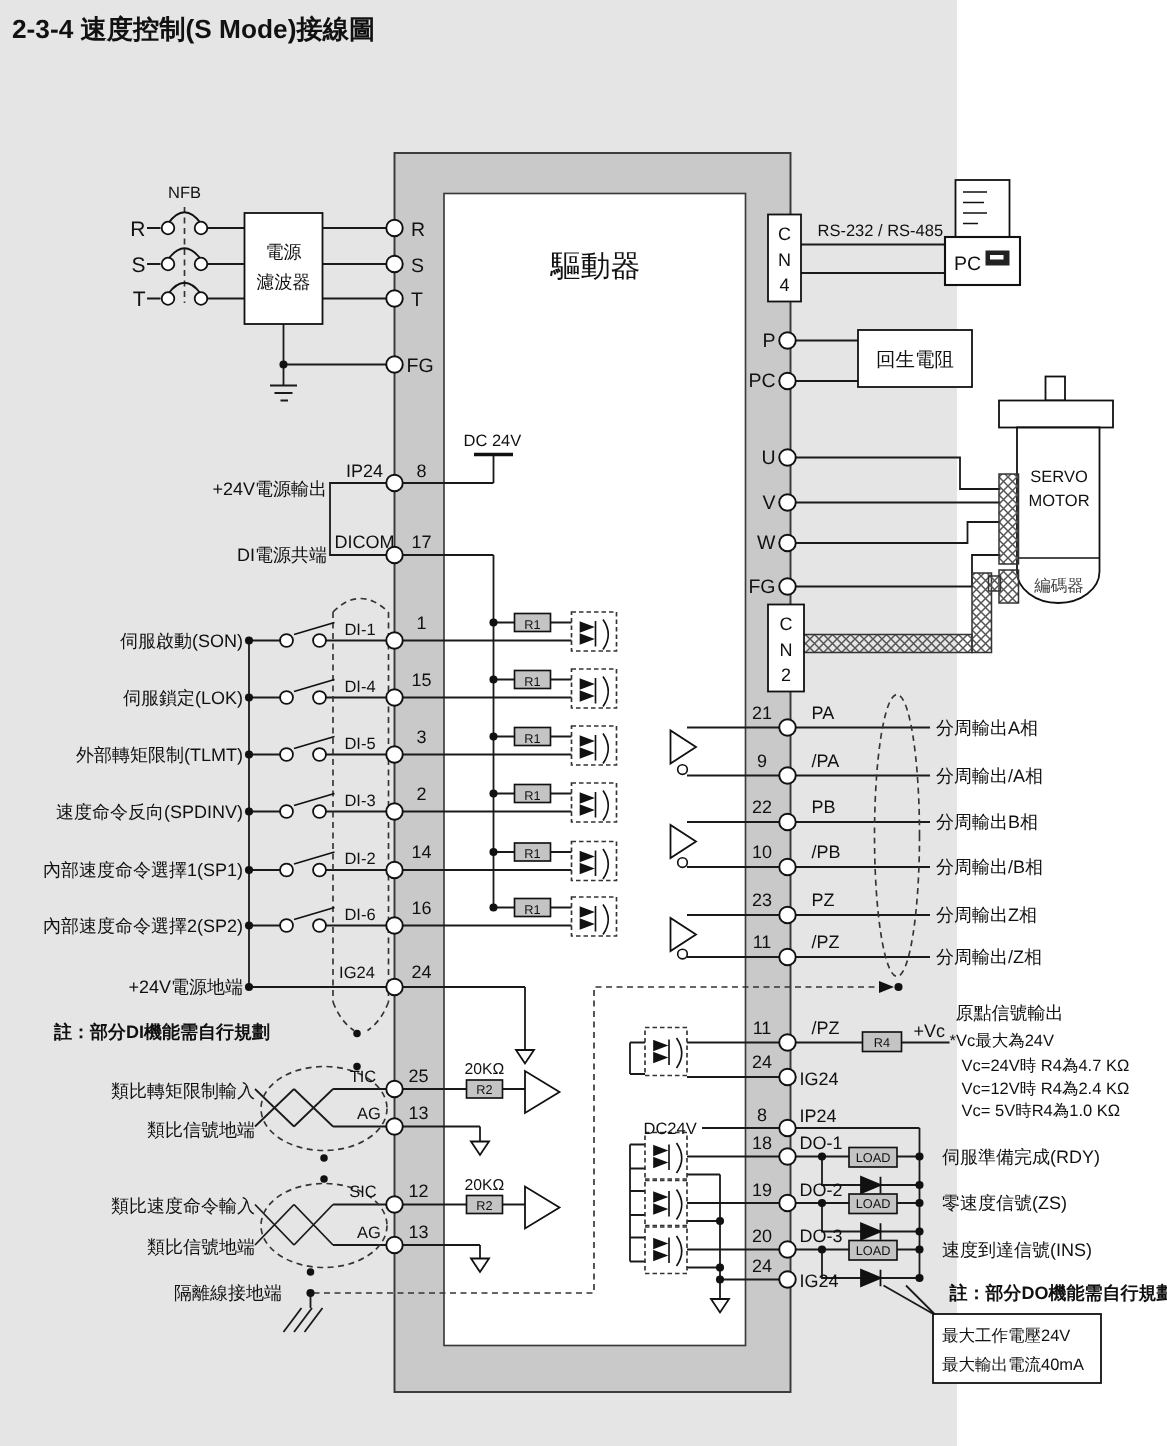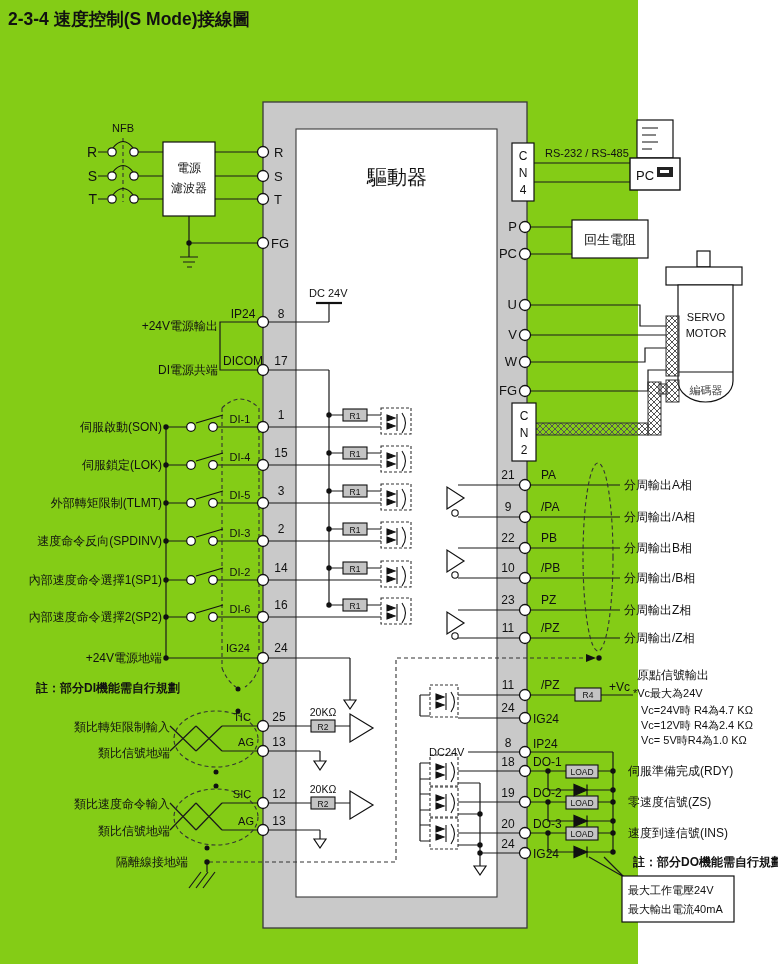--- a/index.html
+++ b/index.html
@@ -1,16 +1,16 @@
 <!DOCTYPE html>
 <html><head>
 <meta charset="utf-8">
 <style>
   html,body { margin:0; padding:0; background:#fff; }
-  .stage { position:relative; width:638px; height:964px; background:#84cc16; }
+  .stage { position:relative; width:638px; height:964px; background:#e5e5e5; }
   svg { font-family:"Liberation Sans","DejaVu Sans",sans-serif; }
   text { fill:#111; }
   .t12 { font-size:12px; }
   .t11 { font-size:11px; }
   .t10 { font-size:10.5px; }
   .t13 { font-size:13px; }
   .t14 { font-size:14px; }
   .sm  { font-size:8.5px; }
   .big { font-size:20px; }
   .ttl { font-size:17.5px; font-weight:bold; }

